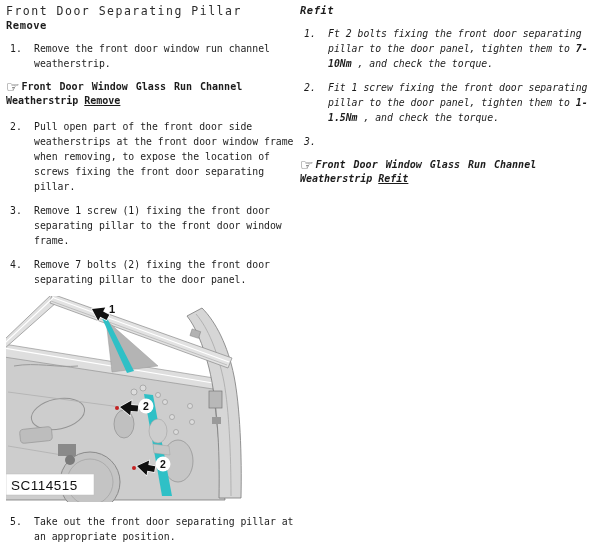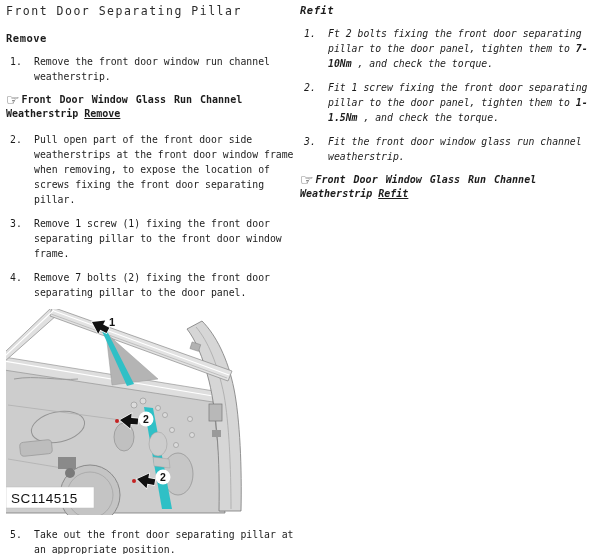--- a/index.html
+++ b/index.html
@@ -3,21 +3,21 @@
 <meta charset="utf-8">
 <style>
   html,body { margin:0; padding:0; background:#ffffff; }
   .page {
     position:relative; width:600px; height:554px; overflow:hidden;
     background:#ffffff; color:#1c1c1c;
     font-family:"DejaVu Sans Mono","Liberation Mono",monospace;
   }
   .col-left  { position:absolute; left:6px;  top:4px; width:288px; }
   .col-right { position:absolute; left:300px; top:4px; width:296px;font-style:italic; }
-  .title { font-size:11.5px; letter-spacing:1.5px; margin:0 0 14px 0; color:#2b2b2b; white-space:nowrap; }
+  .title { font-size:11.5px; letter-spacing:1.5px; margin:0 0 1px 0; color:#2b2b2b; white-space:nowrap; }
   .h     { font-size:10.5px; font-weight:bold; letter-spacing:.5px; margin:0 0 10px 0; }
   .step  { display:flex; margin:0 0 9px 0; font-size:9.8px; line-height:15px; }
   .step .num { width:24px; flex:none; padding-left:4px; }
   .step .txt { width:260px; }
   .xref  { font-size:10px; font-weight:bold; line-height:14px; margin:2px 0 11px 0; word-spacing:2px; }
   .hand  { font-family:"DejaVu Sans",sans-serif; font-weight:normal; font-size:15px;
            vertical-align:-2px; margin-right:2px; letter-spacing:0; }
   .xlink { text-decoration:underline; margin-left:6px; }
   .torque { font-weight:bold; }
   .figure { position:relative; width:288px; height:206px; margin:4px 0 12px 0; }
@@ -152,21 +152,20 @@
       <span class="txt"><span>Ft 2 bolts fixing the front door separating pillar to the door panel, tighten them to </span><span class="torque">7-10Nm</span><span> , and check the torque.</span></span>
     </div>
 
     <div class="step">
       <span class="num">2.</span>
       <span class="txt"><span>Fit 1 screw fixing the front door separating pillar to the door panel, tighten them to </span><span class="torque">1-1.5Nm</span><span> , and check the torque.</span></span>
     </div>
 
     <div class="step">
       <span class="num">3.</span>
-      <span class="txt"><span>Fit the front door window glass run channel weatherstrip.</span></span>
     </div>
 
     <div class="xref">
       <span class="hand">☞</span><span>Front Door Window Glass Run Channel Weatherstrip</span><span class="xlink">Refit</span>
     </div>
   </div>
 
 </div>
 
 </body></html>

